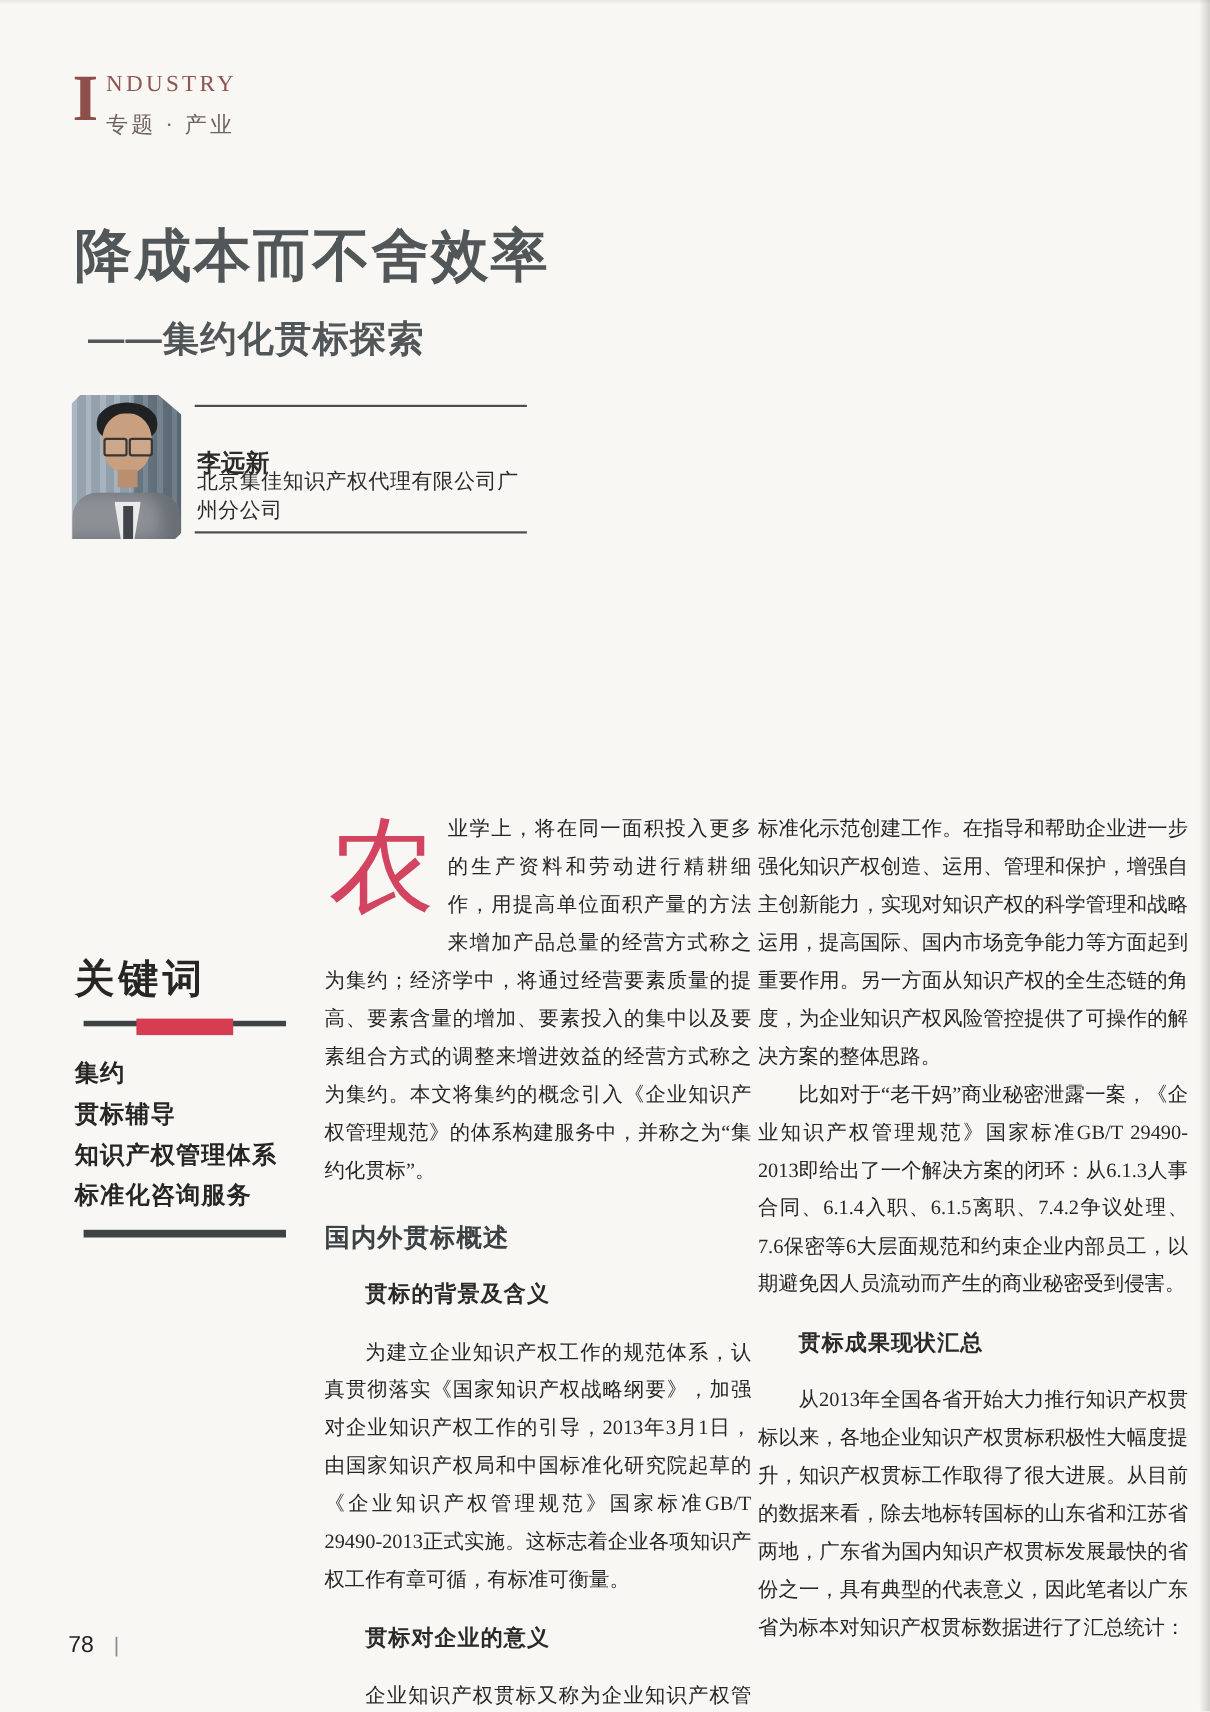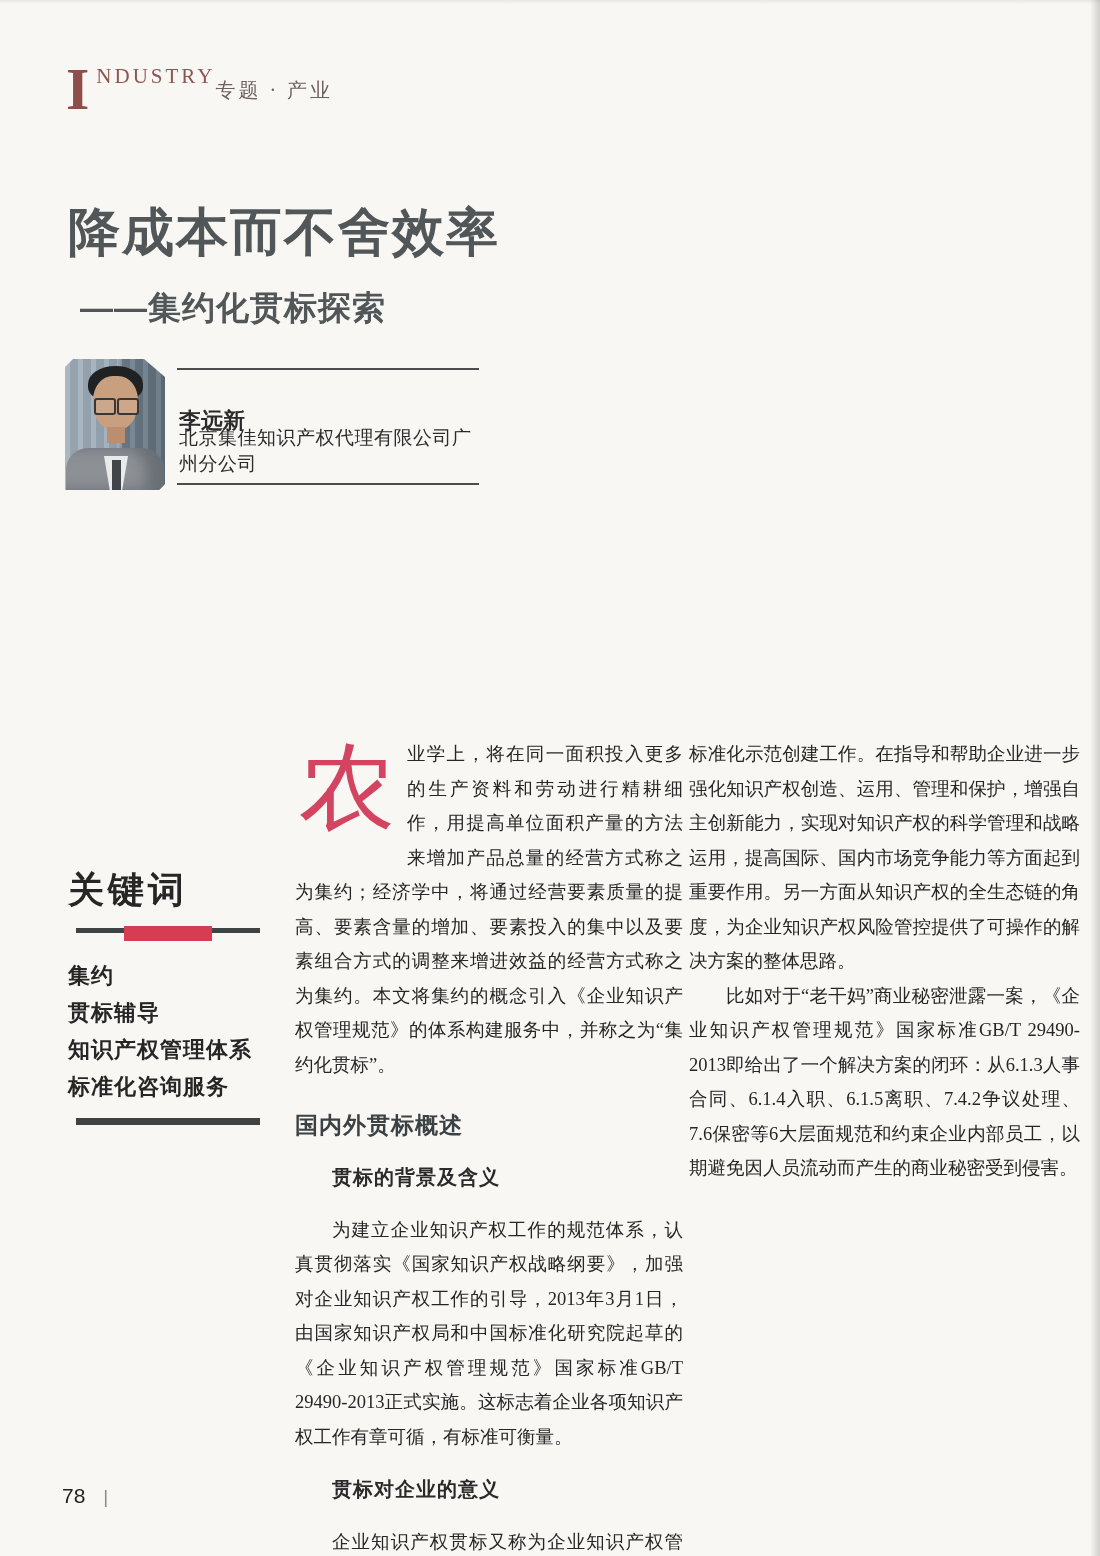--- a/index.html
+++ b/index.html
@@ -19,21 +19,21 @@
     position:absolute;left:0;top:0;width:100%;height:4px;
     background:linear-gradient(180deg,rgba(120,115,110,0.12),rgba(0,0,0,0));
   }
 
   
   .eyebrow{position:absolute;left:66px;top:64px;display:flex;align-items:flex-start;}
   .eyebrow-initial{
     font-family:"Liberation Serif","DejaVu Serif",serif;
     font-size:60px;line-height:50px;font-weight:bold;color:#8e4f4b;
   }
-  .eyebrow-col{margin-left:7px;display:flex;flex-direction:row;}
+  .eyebrow-col{margin-left:7px;display:flex;flex-direction:column;}
   .eyebrow-rest{
     font-family:"Liberation Serif","DejaVu Serif",serif;
     font-size:21px;letter-spacing:3px;color:#8e5551;line-height:24px;
   }
   .eyebrow-sub{
     font-family:"Liberation Serif","DejaVu Serif",serif;
     font-size:20px;letter-spacing:3px;color:#6e615f;line-height:24px;margin-top:14px;
   }
 
   
@@ -176,17 +176,19 @@
   <h3 class="sec-heading">国内外贯标概述</h3>
   <h4 class="sub-heading">贯标的背景及含义</h4>
   <p class="body-para">为建立企业知识产权工作的规范体系，认真贯彻落实《国家知识产权战略纲要》，加强对企业知识产权工作的引导，2013年3月1日，由国家知识产权局和中国标准化研究院起草的《企业知识产权管理规范》国家标准GB/T 29490-2013正式实施。这标志着企业各项知识产权工作有章可循，有标准可衡量。</p>
   <h4 class="sub-heading">贯标对企业的意义</h4>
   <p class="body-para">企业知识产权贯标又称为企业知识产权管理</p>
 </section>
 
 <section class="col col-right">
   <p class="body-para flush">标准化示范创建工作。在指导和帮助企业进一步强化知识产权创造、运用、管理和保护，增强自主创新能力，实现对知识产权的科学管理和战略运用，提高国际、国内市场竞争能力等方面起到重要作用。另一方面从知识产权的全生态链的角度，为企业知识产权风险管控提供了可操作的解决方案的整体思路。</p>
   <p class="body-para">比如对于“老干妈”商业秘密泄露一案，《企业知识产权管理规范》国家标准GB/T 29490-2013即给出了一个解决方案的闭环：从6.1.3人事合同、6.1.4入职、6.1.5离职、7.4.2争议处理、7.6保密等6大层面规范和约束企业内部员工，以期避免因人员流动而产生的商业秘密受到侵害。</p>
+  <h4 class="sub-heading">贯标成果现状汇总</h4>
+  <p class="body-para">从2013年全国各省开始大力推行知识产权贯标以来，各地企业知识产权贯标积极性大幅度提升，知识产权贯标工作取得了很大进展。从目前的数据来看，除去地标转国标的山东省和江苏省两地，广东省为国内知识产权贯标发展最快的省份之一，具有典型的代表意义，因此笔者以广东省为标本对知识产权贯标数据进行了汇总统计：</p>
 </section>
 
 <footer class="footer">
   <span class="page-num">78</span><span class="divider">|</span>
 </footer>
 
 </body></html>

